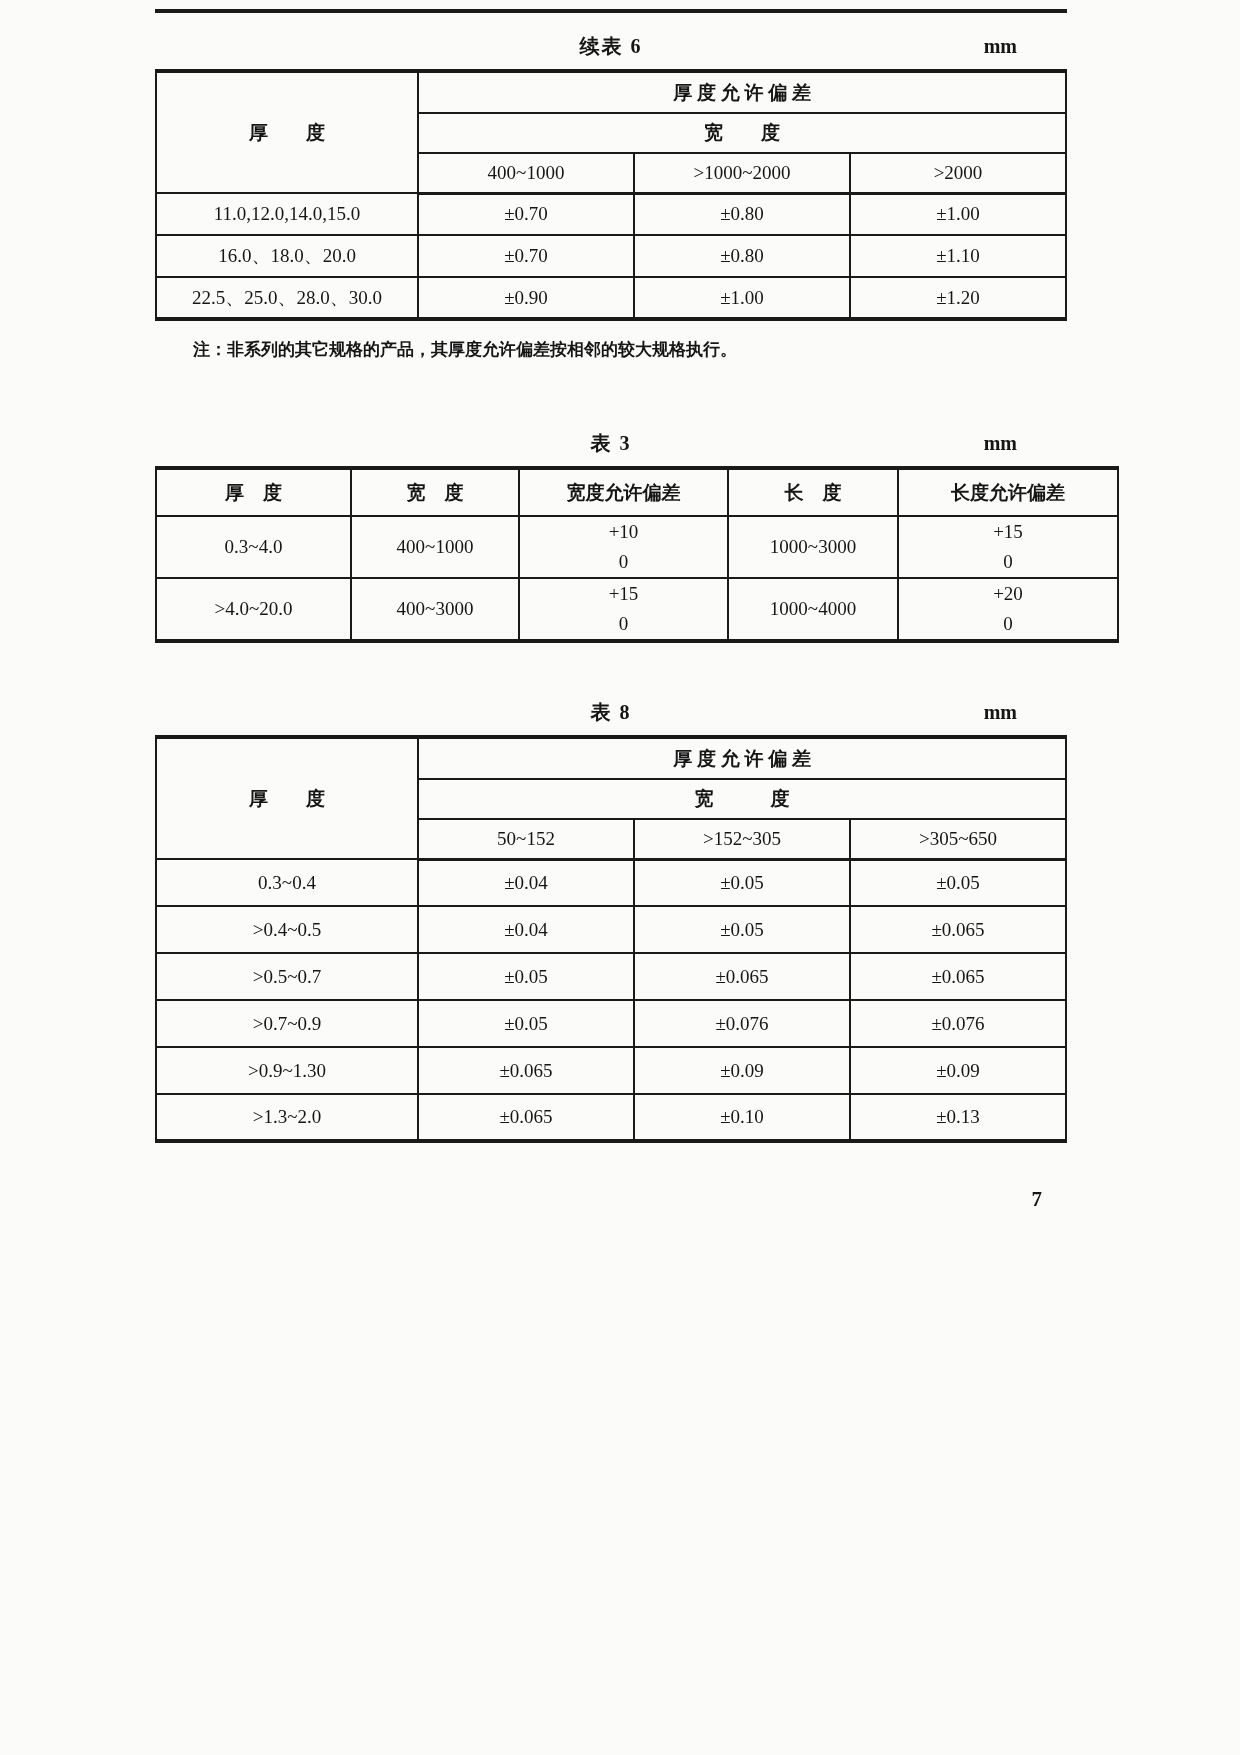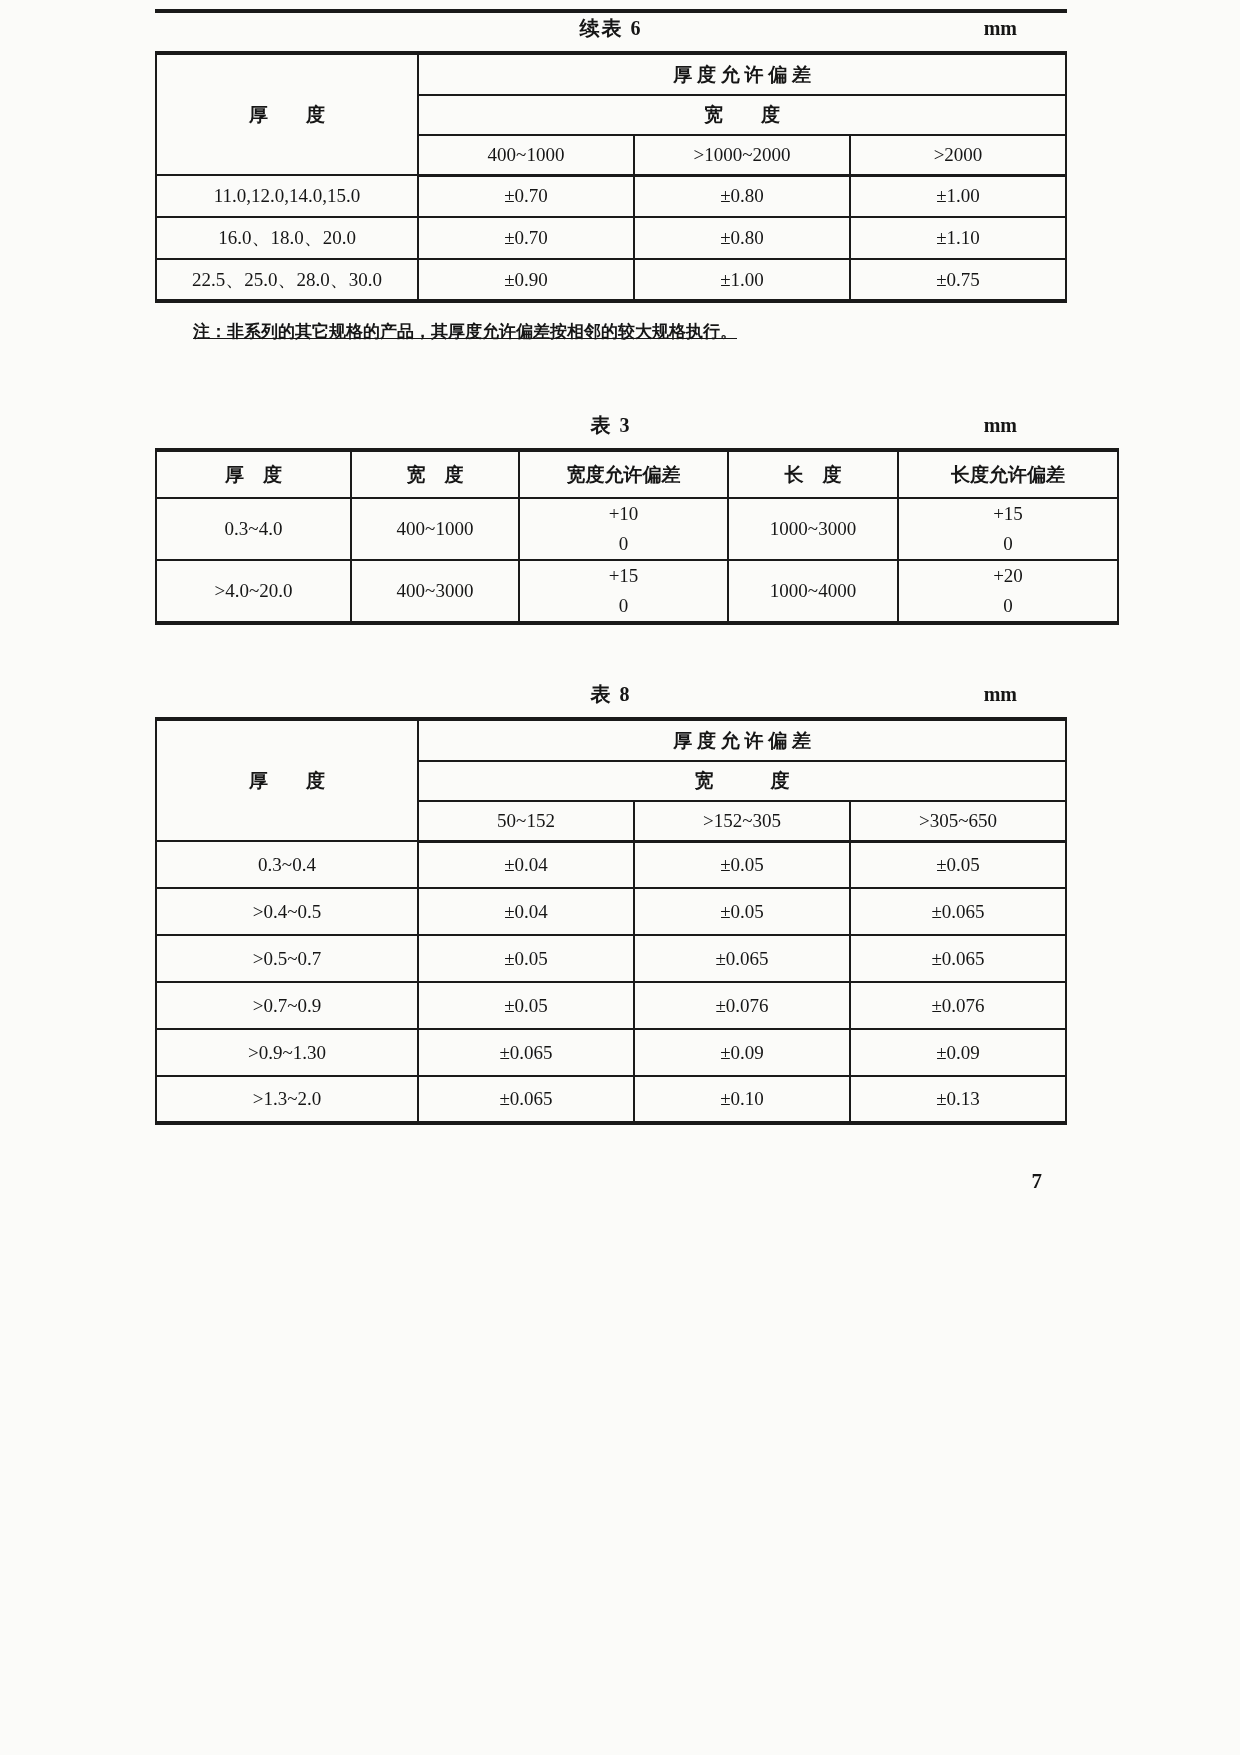--- a/index.html
+++ b/index.html
@@ -17,21 +17,21 @@
     margin-top:138px;
     text-align:center;
     font-size:25px;
     font-weight:bold;
     letter-spacing:1px;
     height:30px; line-height:30px;
   }
   .top-rule { margin-top:9px; height:4px; background:#1a1a1a; }
 
   .caption-bar { position:relative; height:30px; font-size:20px; line-height:30px; }
-  .cb6 { }
+  .cb6 { margin-top:18px; }
   .cb7 { margin-top:66px; }
   .cb8 { margin-top:54px; }
   .caption-title { position:absolute; left:0; right:0; text-align:center; font-weight:bold; letter-spacing:2px; }
   .caption-unit { position:absolute; right:50px; top:0; font-weight:bold; font-size:20px; }
 
   table { border-collapse:collapse; width:912px; table-layout:fixed; margin-top:8px; }
   table.tbl { border:2px solid #1a1a1a; border-top-width:4px; border-bottom-width:4px; }
   .tbl td {
     border:2px solid #1a1a1a;
     text-align:center; vertical-align:middle;
@@ -58,21 +58,21 @@
   .t8 tr.hr1 { height:42px; }
   .t8 tr.hr2 { height:40px; }
   .t8 tr.hr3 { height:40px; }
   .t8 tr.dr  { height:47px; }
 
   .note {
     margin-top:17px;
     padding-left:38px;
     font-size:17px;
     font-weight:bold;
-    height:24px; line-height:24px;text-decoration:underline;
+    height:24px; line-height:24px;
   }
   .page-num {
     margin-top:44px;
     text-align:right;
     padding-right:25px;
     font-size:21px;
     font-weight:bold;
   }
 </style>
 </head>
@@ -110,21 +110,21 @@
     <tr class="dr">
       <td>16.0、18.0、20.0</td>
       <td>±0.70</td>
       <td>±0.80</td>
       <td>±1.10</td>
     </tr>
     <tr class="dr">
       <td>22.5、25.0、28.0、30.0</td>
       <td>±0.90</td>
       <td>±1.00</td>
-      <td>±0.75</td>
+      <td>±1.20</td>
     </tr>
   </tbody>
     </table>
 
   <div class="note">注：非系列的其它规格的产品，其厚度允许偏差按相邻的较大规格执行。</div>
 
   <div class="caption-bar cb7">
     <span class="caption-title">表 3</span>
     <span class="caption-unit">mm</span>
   </div>

